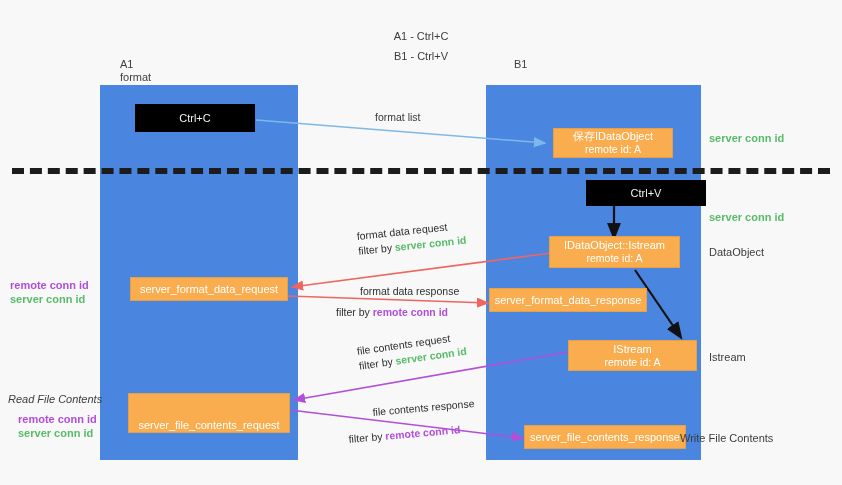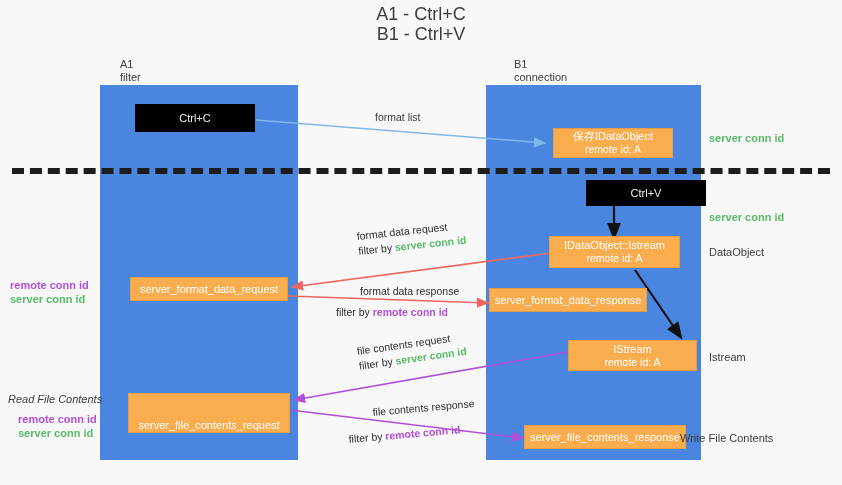--- a/index.html
+++ b/index.html
@@ -16,23 +16,23 @@
   #stage {
     position: relative;
     width: 842px;
     height: 485px;
     background: #f8f8f8;
   }
   .abs { position: absolute; }
 
   
   #title-block {
-    left: 0; top: 4px; width: 842px;
+    left: 0; top: 26px; width: 842px;
     text-align: center;
-    font-size: 18px;
+    font-size: 11px;
     color: #3c3c3c;
     line-height: 20px;
   }
 
   
   .col-header {
     text-align: left;
     font-size: 11px;
     color: #404040;
     line-height: 13px;
@@ -102,25 +102,24 @@
 
 <div id="stage">
 
   <div id="title-block" class="abs">
     <div>A1 - Ctrl+C</div>
     <div>B1 - Ctrl+V</div>
   </div>
 
   <div class="abs col-header" style="left:120px; top:58px; width:158px;">
     <span class="ch-name">A1</span>
-    <span class="ch-sub">filter</span>
+    <span class="ch-sub">format</span>
   </div>
   <div class="abs col-header" style="left:514px; top:58px; width:160px;">
     <span class="ch-name">B1</span>
-    <span class="ch-sub">connection</span>
   </div>
 
   <div id="lane-a" class="abs lane"></div>
   <div id="lane-b" class="abs lane"></div>
 
   <svg id="wires">
     <defs>
       <marker id="ah-blue" markerWidth="9" markerHeight="9" refX="7" refY="3.2" orient="auto">
         <path d="M0,0 L8,3.2 L0,6.4 z" fill="#7fb8e8"></path>
       </marker>

